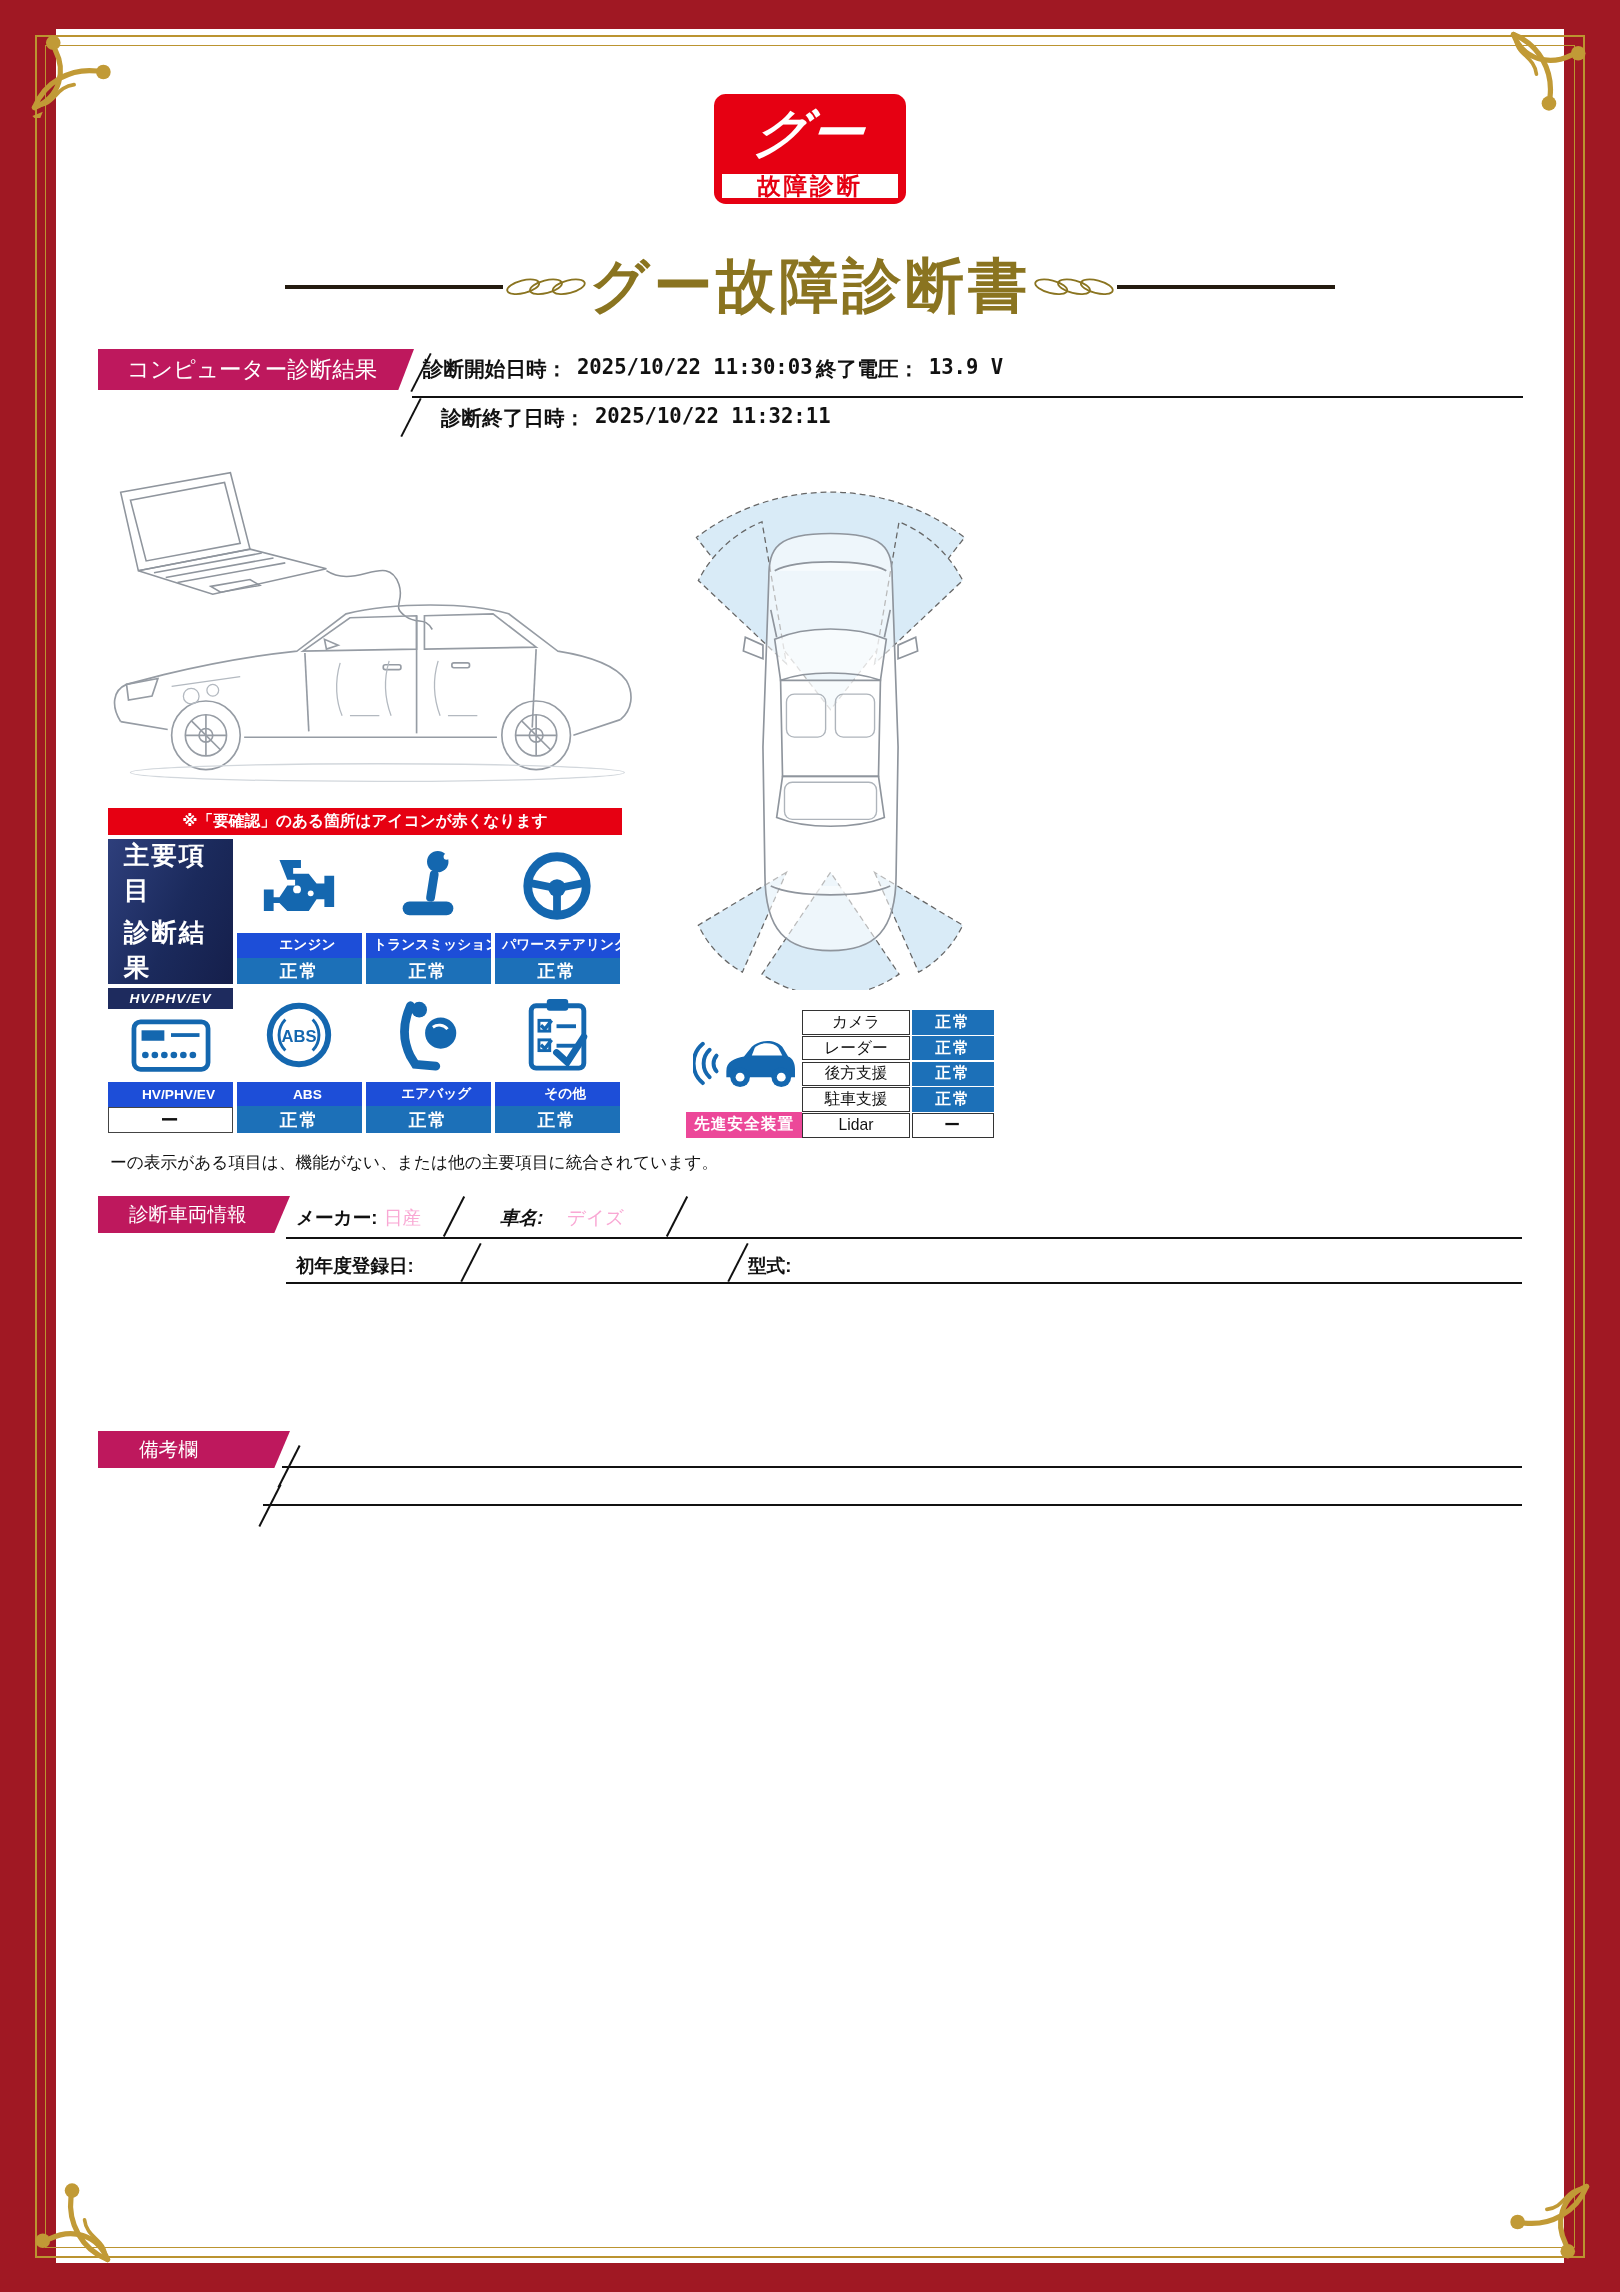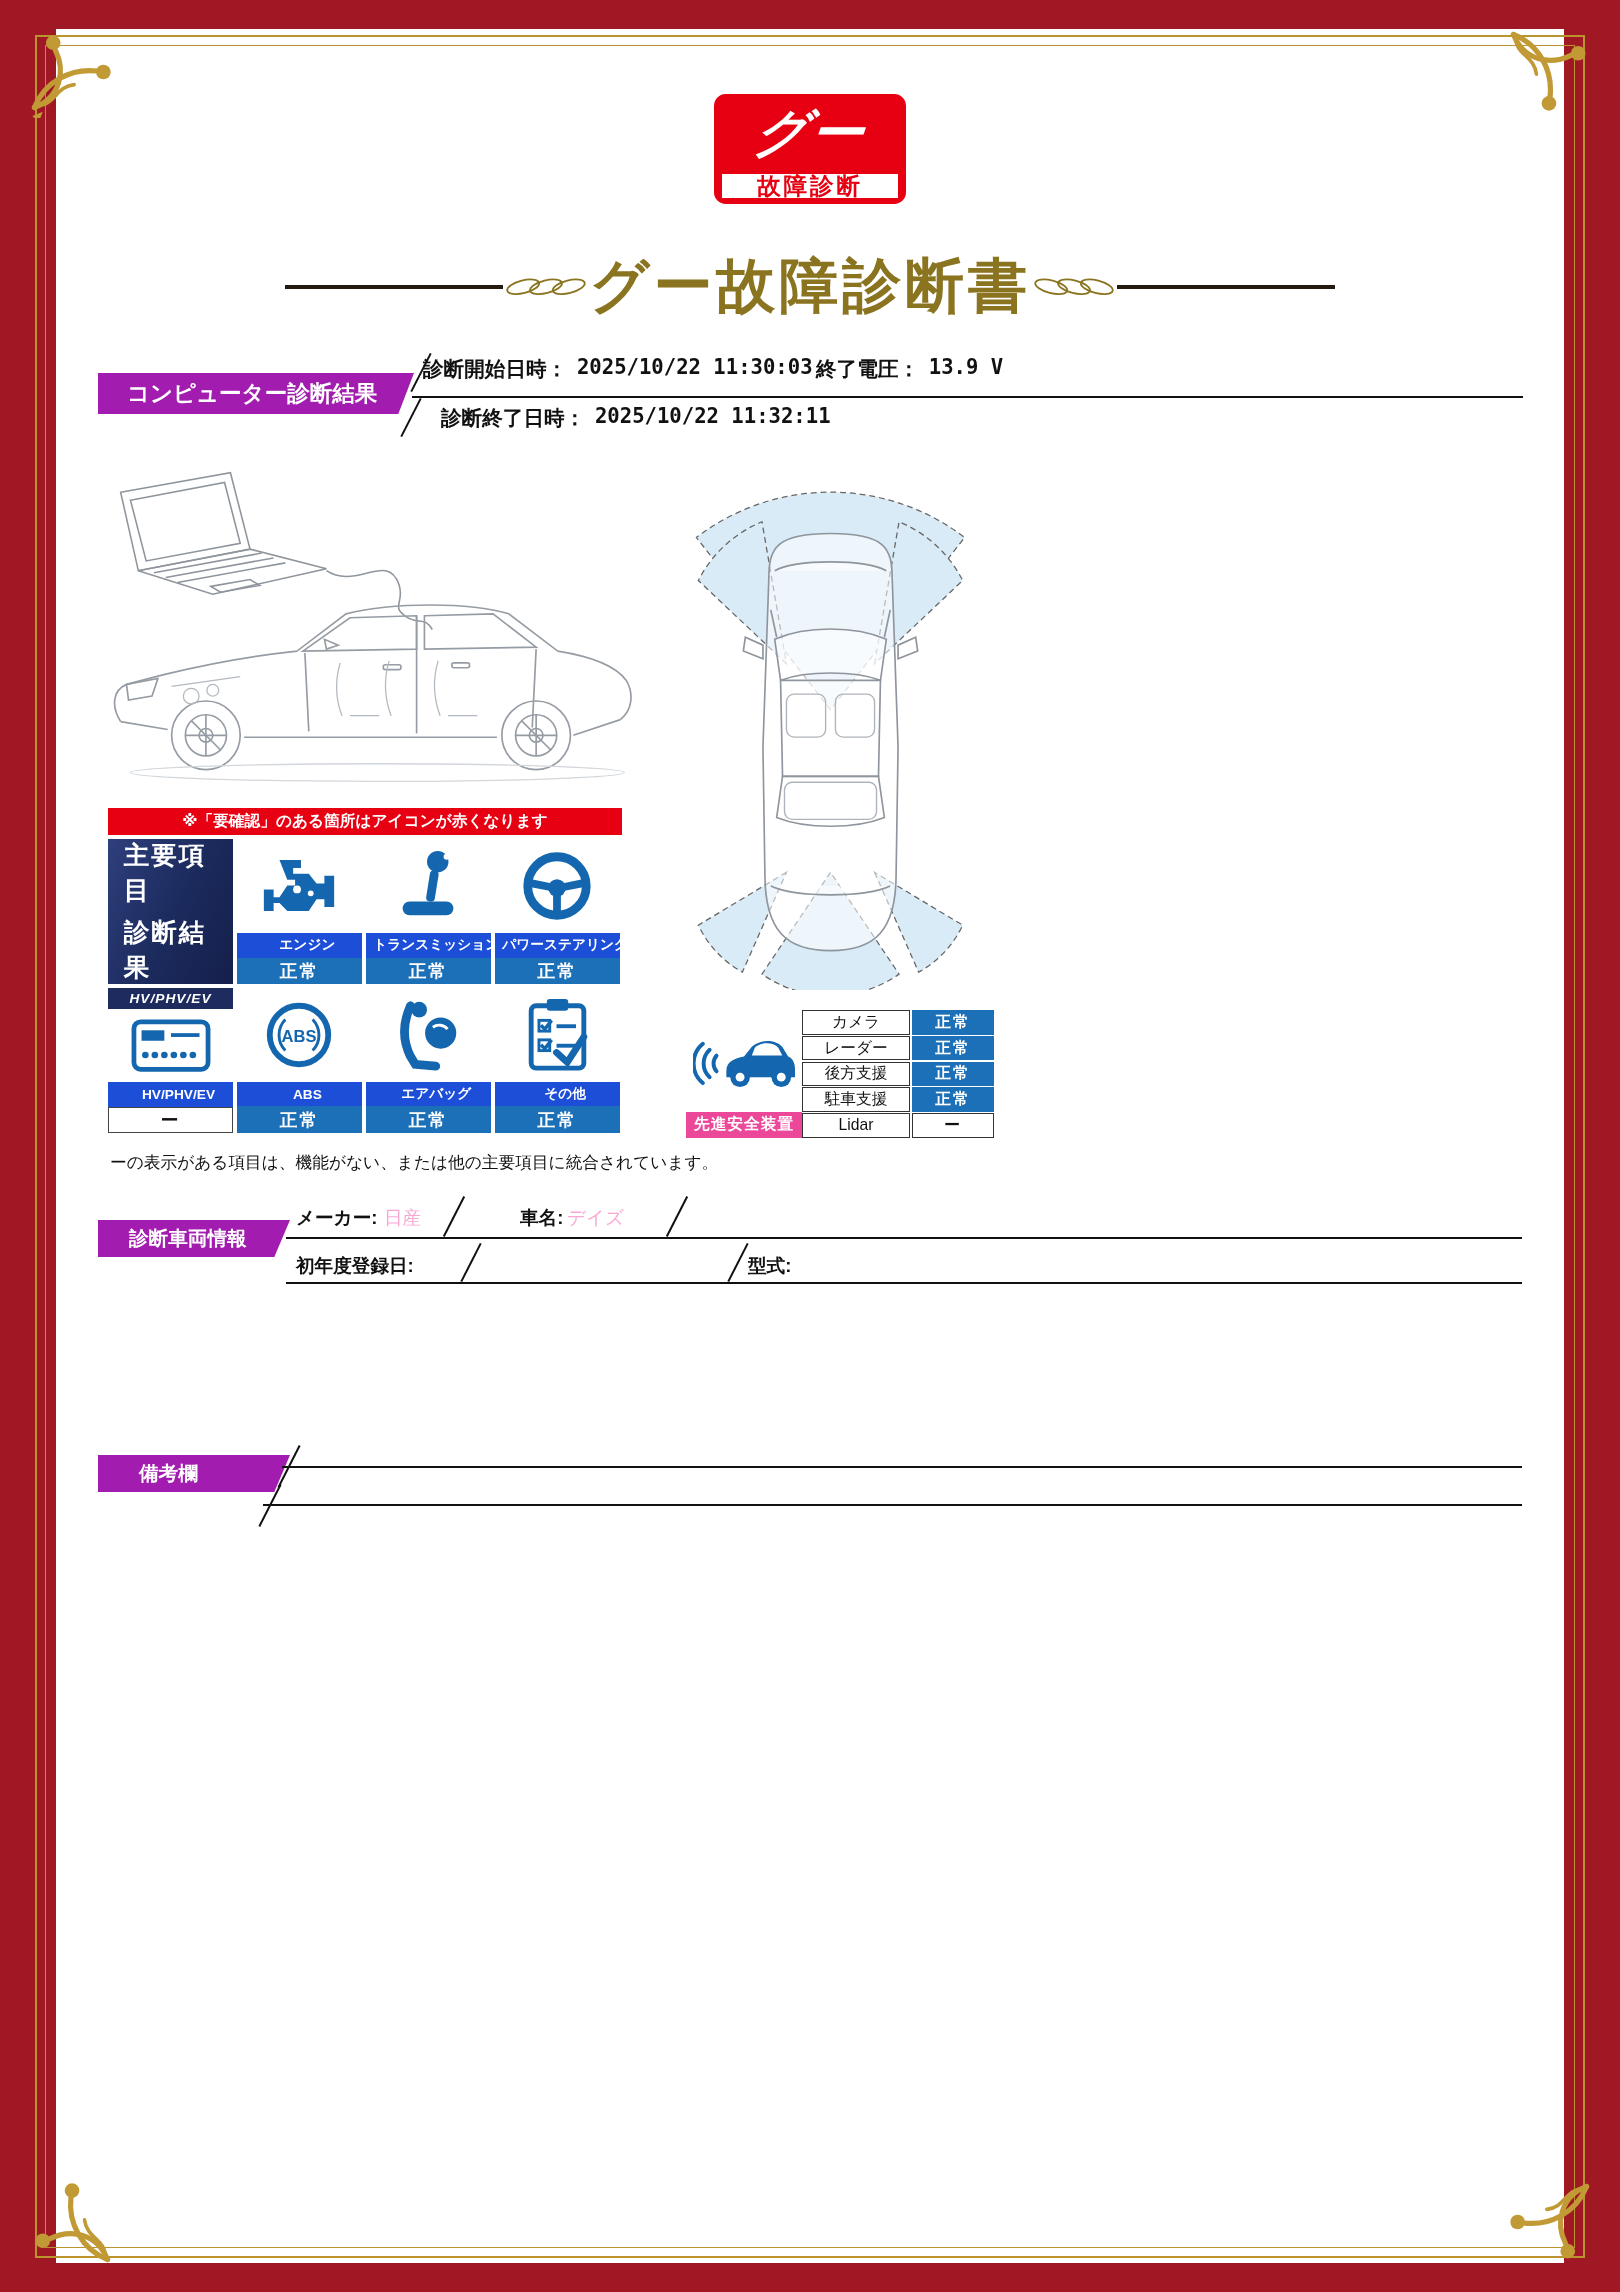--- a/index.html
+++ b/index.html
@@ -20,21 +20,21 @@
   .logo-mark { text-align:center; font-size:53px; font-weight:bold; font-style:italic; color:#fff; padding-top:3.9px; letter-spacing:2px; transform:skewX(-6deg); }
   .logo-strip { position:absolute; left:7.8px; right:7.8px; bottom:5.9px; height:24px; background:#fff; display:flex; align-items:center; justify-content:center; }
   .logo-caption { color:#e60012; font-weight:bold; font-size:23.5px; letter-spacing:2.9px; }
 
   
   .title-row { position:absolute; left:0; top:247px; width:100%; display:flex; align-items:center; justify-content:center; gap:2px; }
   .title-rule { width:218px; height:3.9px; background:#241b10; }
   .title-text { font-size:59px; font-weight:bold; color:#8a7420; letter-spacing:3.9px; white-space:nowrap; }
 
   
-  .section-banner { position:absolute; background:#a21caf; color:#fff; font-weight:bold; display:flex; align-items:center; clip-path:polygon(0 0,100% 0,calc(100% - 15.7px) 100%,0 100%);margin-top:24px; }
+  .section-banner { position:absolute; background:#be185d; color:#fff; font-weight:normal; display:flex; align-items:center; clip-path:polygon(0 0,100% 0,calc(100% - 15.7px) 100%,0 100%); }
   #banner-computer { left:98px; top:349px; width:316px; height:41px; font-size:22.5px; padding-left:29px; }
   #banner-vehicle { left:98px; top:1196px; width:192px; height:37px; font-size:19.6px; padding-left:31px; }
   #banner-remarks { left:98px; top:1431px; width:192px; height:37px; font-size:19.6px; padding-left:41px; }
 
   .abs { position:absolute; }
   .lbl { font-weight:bold; font-size:20.6px; color:#111; white-space:nowrap; }
   .val { font-weight:bold; font-size:20.6px; color:#111; font-family:"DejaVu Sans Mono","Liberation Mono",monospace; white-space:nowrap; }
   .hline { position:absolute; height:2px; background:#111; }
   .slash { position:absolute; width:2px; background:#111; transform:rotate(27deg); }
 
@@ -394,21 +394,21 @@
     </div>
   </div>
 
   <div class="footnote">ーの表示がある項目は、機能がない、または他の主要項目に統合されています。</div>
 
   <div class="section-banner" id="banner-vehicle">
     <span>診断車両情報</span>
   </div>
   <span class="abs lbl2" style="left:296px; top:1205px;">メーカー:</span>
   <span class="abs val2" style="left:384px; top:1205px;">日産</span>
-  <span class="abs lbl2" style="left:520px; top:1205px;">車名:</span>
+  <span class="abs lbl2" style="left:500px; top:1205px;font-style:italic;">車名:</span>
   <span class="abs val2" style="left:567px; top:1205px;">デイズ</span>
   <div class="slash" style="left:453px; top:1194px; height:45px;"></div>
   <div class="slash" style="left:676px; top:1194px; height:45px;"></div>
   <div class="hline" style="left:286px; top:1237px; width:1236px;"></div>
   <span class="abs lbl2" style="left:296px; top:1253px;">初年度登録日:</span>
   <span class="abs lbl2" style="left:748px; top:1253px;">型式:</span>
   <div class="slash" style="left:470px; top:1241px; height:43px;"></div>
   <div class="slash" style="left:737px; top:1241px; height:43px;"></div>
   <div class="hline" style="left:286px; top:1282px; width:1236px;"></div>
 

